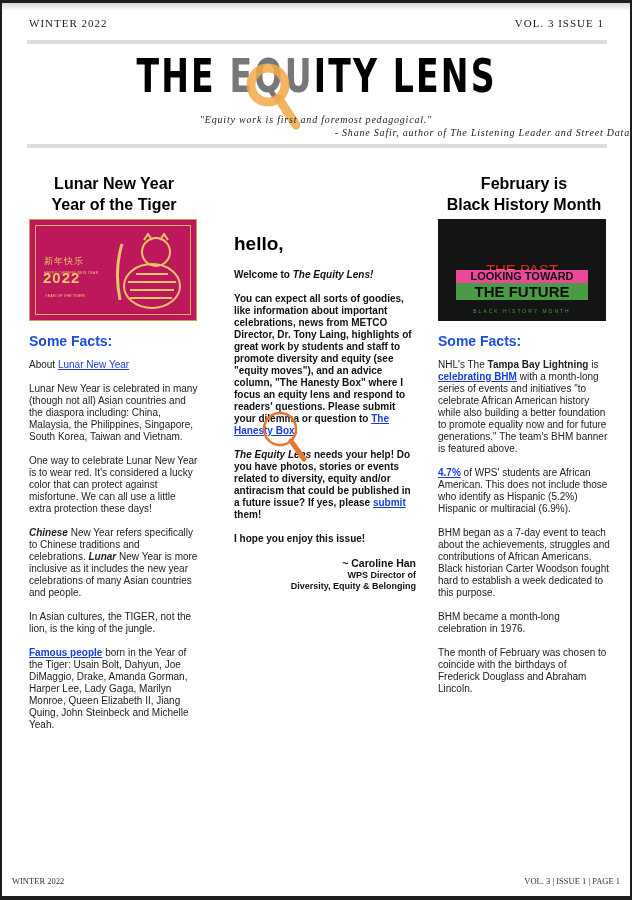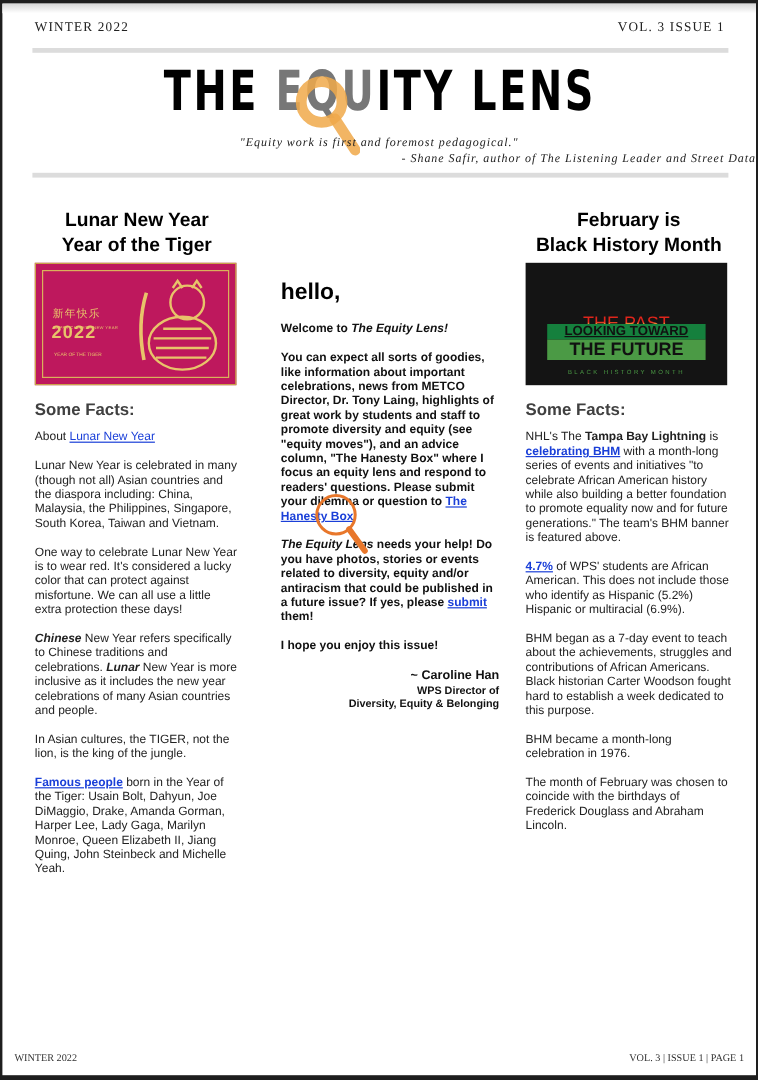--- a/index.html
+++ b/index.html
@@ -12,39 +12,39 @@
   .rule { position: absolute; left: 25px; width: 580px; height: 4px; background: #dcdcdc; }
   .masthead { position: absolute; left: 0; width: 100%; top: 46px; text-align: center; font-family: "DejaVu Sans", sans-serif; font-weight: bold; font-size: 46px; letter-spacing: 3px; color: #000; transform: scaleX(0.72); transform-origin: 316px 0; }
   .masthead .eq { color: #777; }
   .lens { position: absolute; left: 244px; top: 54px; width: 54px; height: 90px; pointer-events: none; }
   .quote { position: absolute; left: 0; width: 100%; text-align: center; font-family: "Liberation Serif", serif; font-style: italic; font-size: 10px; letter-spacing: 0.8px; color: #222; line-height: 13px; }
   .quote.q1 { top: 110px; }
   .quote.q2 { top: 123px; text-align: right; }
   .col { position: absolute; font-family: "Liberation Sans", sans-serif; color: #222; font-size: 10px; line-height: 12px; }
   .col p { margin: 0 0 12px 0; }
   .col-title { font-weight: bold; font-size: 16px; line-height: 21px; text-align: center; color: #000; }
-  .facts { font-weight: bold; font-size: 14px; color: #404040; margin: 0 0 12px 0; }
+  .facts { font-weight: bold; font-size: 14px; color: #1d4ed8; margin: 0 0 12px 0; }
   a, .link { color: #1a3fd8; text-decoration: underline; font-weight: bold; }
   .left { left: 27px; top: 170px; width: 170px; }
   .right { left: 436px; top: 170px; width: 172px; }
   .mid { left: 232px; top: 230px; width: 182px; font-weight: bold; color: #111; }
   .hello { font-size: 19px; line-height: 22px; margin: 0 0 14px 0; color: #000; }
   .sign { text-align: right; font-size: 9px; line-height: 11px; }
   .sign .name { font-size: 10.5px; line-height: 13px; }
   .tiger-img { width: 168px; height: 102px; margin: 4px 0 14px 0; background: #be185d; position: relative; border: 1px solid #c9a24a; box-sizing: border-box; }
   .tiger-img .frame { position: absolute; left: 5px; top: 5px; right: 5px; bottom: 5px; border: 1px solid #d9b15b; }
   .tiger-img .cn { position: absolute; left: 14px; top: 35px; color: #e8c36a; font-size: 9px; letter-spacing: 1px; }
   .tiger-img .hcny { position: absolute; left: 14px; top: 47px; color: #e8c36a; font-size: 3.5px; letter-spacing: 0.3px; }
   .tiger-img .yr { position: absolute; left: 13px; top: 52px; color: #e8c36a; font-size: 15px; font-weight: bold; letter-spacing: 1px; }
   .tiger-img .yot { position: absolute; left: 15px; top: 70px; color: #e8c36a; font-size: 4px; }
   .tiger-img svg { position: absolute; right: 10px; top: 10px; }
   .bhm-img { width: 168px; height: 102px; margin: 4px 0 14px 0; background: #141414; position: relative; text-align: center; overflow: hidden; }
   .bhm-img .l1 { position: absolute; left: 0; right: 0; top: 10px; color: #e0251b; font-weight: bold; font-size: 18px; line-height: 19px; letter-spacing: -0.5px; }
   .bhm-img .l2 { position: absolute; left: 0; right: 0; top: 40px; font-weight: normal; font-size: 15px; line-height: 21px; background: linear-gradient(#e0251b 45%, #f2d64b 55%); -webkit-background-clip: text; background-clip: text; color: transparent; }
-  .bhm-img .l3 { position: absolute; left: 18px; right: 18px; top: 51px; height: 13px; background: #15803d; color: #111; font-weight: bold; font-size: 11px; line-height: 13px; text-decoration: underline; }
+  .bhm-img .l3 { position: absolute; left: 18px; right: 18px; top: 51px; height: 13px; background: #ec4899; color: #111; font-weight: bold; font-size: 11px; line-height: 13px; }
   .bhm-img .l4 { position: absolute; left: 18px; right: 18px; top: 64px; height: 17px; background: #4b9a45; color: #111; font-weight: bold; font-size: 15px; line-height: 17px; }
   .bhm-img .l5 { position: absolute; left: 0; right: 0; top: 86px; color: #4b9a45; font-size: 5px; letter-spacing: 2px; }
   .foot-left, .foot-right { position: absolute; top: 873px; font-family: "Liberation Serif", serif; font-size: 8.5px; color: #333; }
   .foot-left { left: 10px; }
   .foot-right { right: 10px; }
   .small-lens { position: absolute; left: 258px; top: 406px; width: 60px; height: 60px; pointer-events: none; }
 </style>
 </head>
 <body>
 

